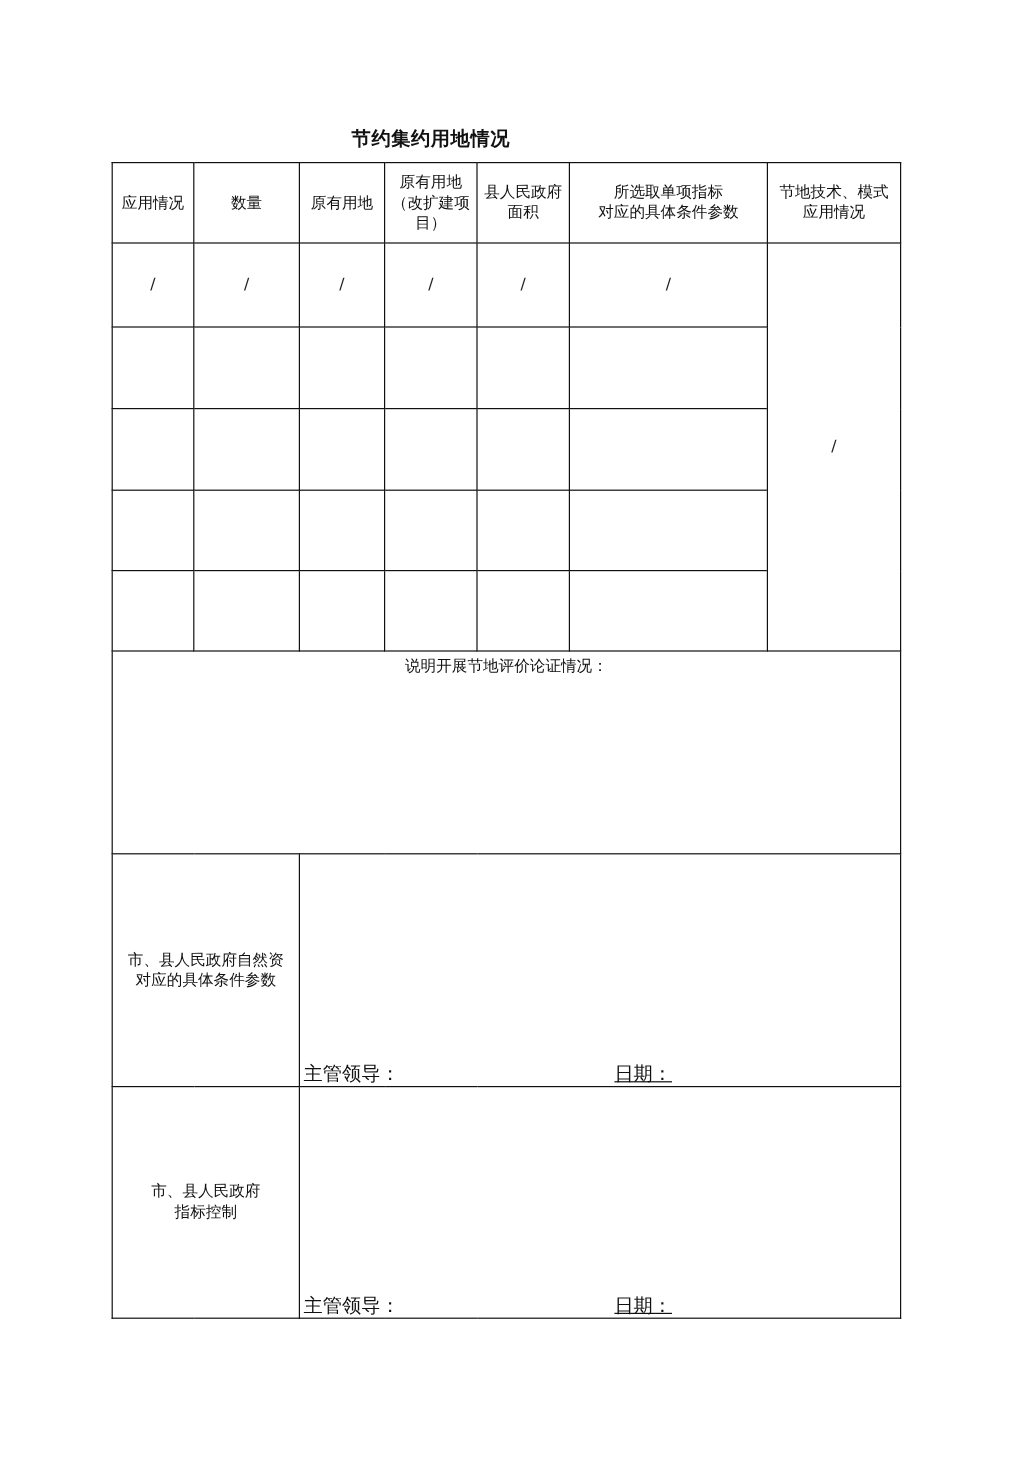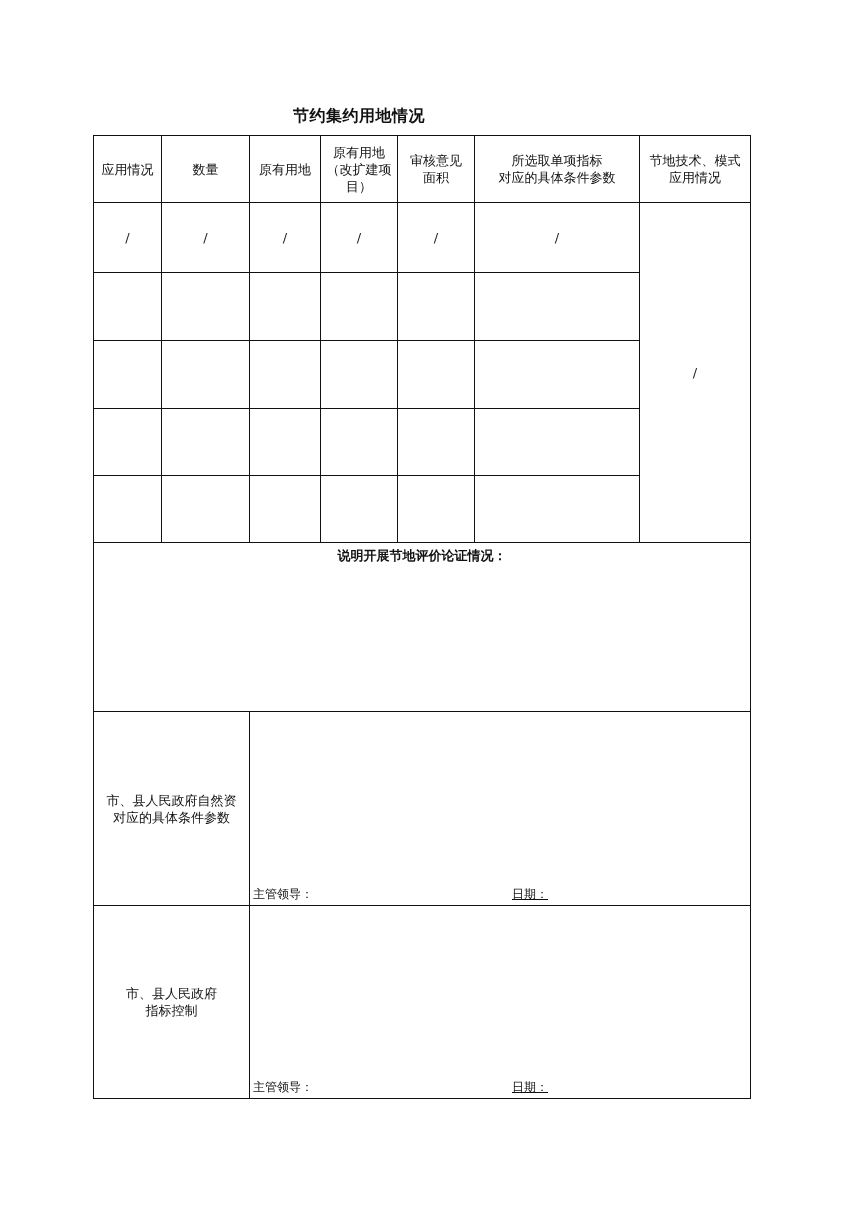--- a/index.html
+++ b/index.html
@@ -5,24 +5,24 @@
   html, body { margin:0; padding:0; background:#ffffff; }
   body { width:850px; height:1214px; position:relative; overflow:hidden;
          font-family:"DejaVu Sans","Liberation Sans",sans-serif; color:#111; }
   .title { position:absolute; top:106px; left:0; width:718px; text-align:center;
            font-size:16px; font-weight:bold; letter-spacing:0.5px; }
   table.main { position:absolute; left:93px; top:135px; border-collapse:collapse;
                table-layout:fixed; width:657px; }
   table.main td { border:1.5px solid #111; padding:0; font-size:13px; text-align:center;
                   vertical-align:middle; line-height:17px; }
   .slash { font-size:14px; color:#222; }
-  .note-cell { text-align:center; vertical-align:top !important; padding:4px 5px !important;font-weight:bold; }
+  .note-cell { text-align:center; vertical-align:top !important; padding:4px 5px !important; }
   .review-label { font-size:13px; line-height:18px; }
   .review-body { position:relative; }
-  .sig { position:absolute; bottom:2px; font-size:12px; }
+  .sig { position:absolute; bottom:2px; font-size:16px; }
   .sig-leader { left:3px; }
   .sig-date { left:262px;text-decoration:underline; }
   .ml { white-space:pre-line; }
 </style>
 </head>
 <body>
 
 <div class="title">节约集约用地情况</div>
 
 <table class="main">
@@ -36,21 +36,21 @@
       <col style="width:111px">
   </colgroup>
   <tbody>
       <tr style="height:67px">
     <td class="ml">应用情况</td>
     <td class="ml">数量</td>
     <td class="ml">原有用地</td>
     <td class="ml">原有用地
 （改扩建项
 目）</td>
-    <td class="ml">审核意见
+    <td class="ml">县人民政府
 面积</td>
     <td class="ml">所选取单项指标
 对应的具体条件参数</td>
     <td class="ml">节地技术、模式
 应用情况</td>
   </tr>
   <tr style="height:70px">
     <td class="slash">/</td>
     <td class="slash">/</td>
     <td class="slash">/</td>

